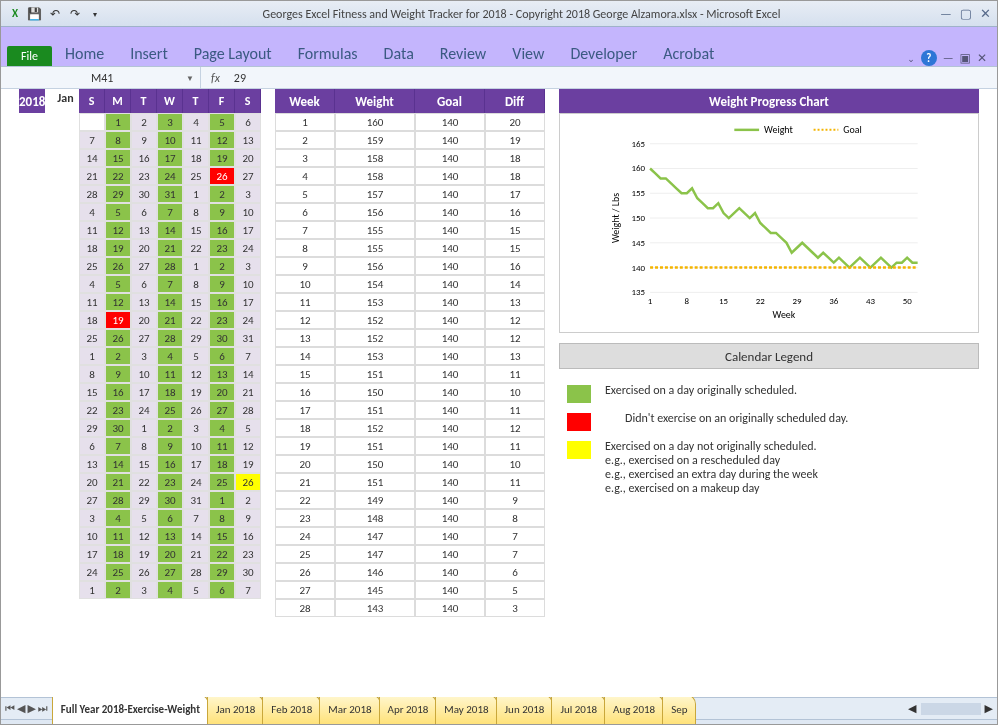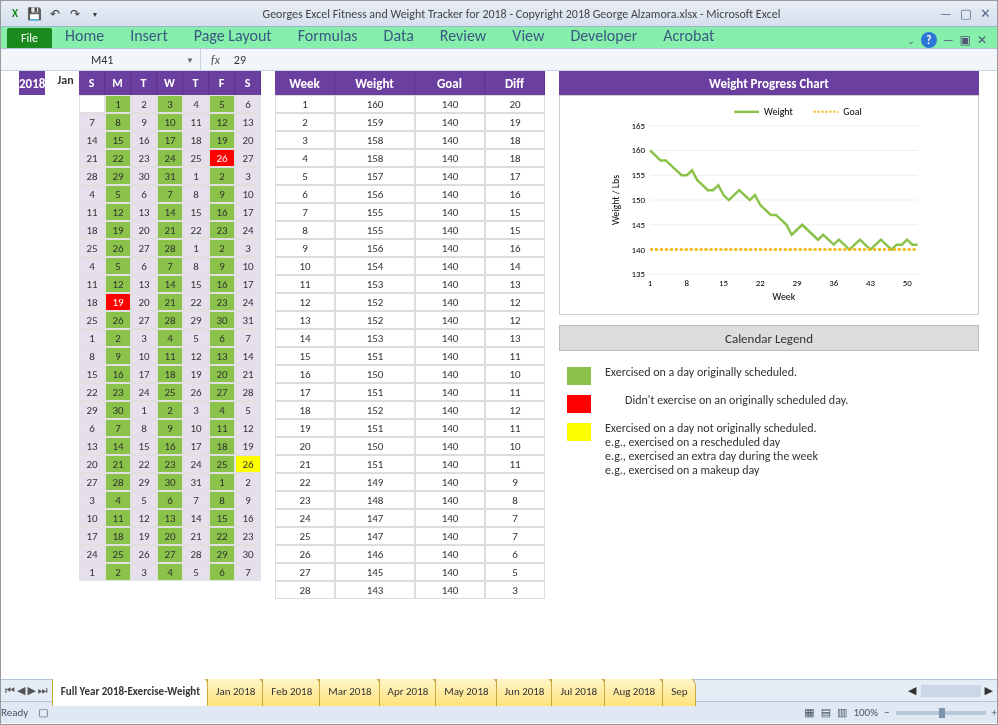--- a/index.html
+++ b/index.html
@@ -2,21 +2,21 @@
 <html><head>
 <meta charset="utf-8">
 <style>
 *{box-sizing:border-box;margin:0;padding:0;font-family:Calibri,Arial,sans-serif}
 body{background:#fff;width:998px;height:725px;overflow:hidden;font-size:12px;color:#333;border:1px solid #999}
 .titlebar{height:26px;display:flex;align-items:center;background:linear-gradient(#e8edf5,#d5e0ee);padding:0 6px;border-bottom:1px solid #9fb2c9}
 .qat{display:flex;gap:4px;align-items:center}
 .qat .ic{width:16px;height:16px;display:flex;align-items:center;justify-content:center}
 .tb-title{flex:1;text-align:center;font-size:12px;color:#444}
 .win-btns{display:flex;gap:8px;color:#56698a;font-size:13px}
-.ribbon-tabs{height:22px;display:flex;align-items:end;background:#86efac;padding-left:6px;gap:0;border-bottom:1px solid #b3c3d6}
+.ribbon-tabs{height:40px;display:flex;align-items:end;background:#c4b5fd;padding-left:6px;gap:0;border-bottom:1px solid #b3c3d6}
 .file-tab{background:#1a8a1f;color:#fff;padding:3px 14px;font-size:12px;border-radius:2px 2px 0 0}
 .rtab{padding:3px 13px;color:#3b5a82;font-size:16px;cursor:default}
 .rtab-right{margin-left:auto;display:flex;align-items:center;gap:6px;padding-right:10px;color:#557}
 .help-ic{width:16px;height:16px;border-radius:50%;background:#2e76d6;color:#fff;display:flex;align-items:center;justify-content:center;font-size:11px;font-weight:bold}
 .fb{height:22px;display:flex;align-items:center;border-bottom:1px solid #c5d2e1;background:#f2f6fb;font-size:12px}
 .namebox{width:200px;display:flex;align-items:center;justify-content:space-between;padding:0 6px 0 90px;border-right:1px solid #c5d2e1;height:100%}
 .namebox .dd{font-size:8px;color:#666}
 .fx{padding:0 10px;font-style:italic;color:#555}
 .fx-val{padding-left:4px}
 .sheet{position:relative;height:608px;overflow:hidden;background:#fff}

